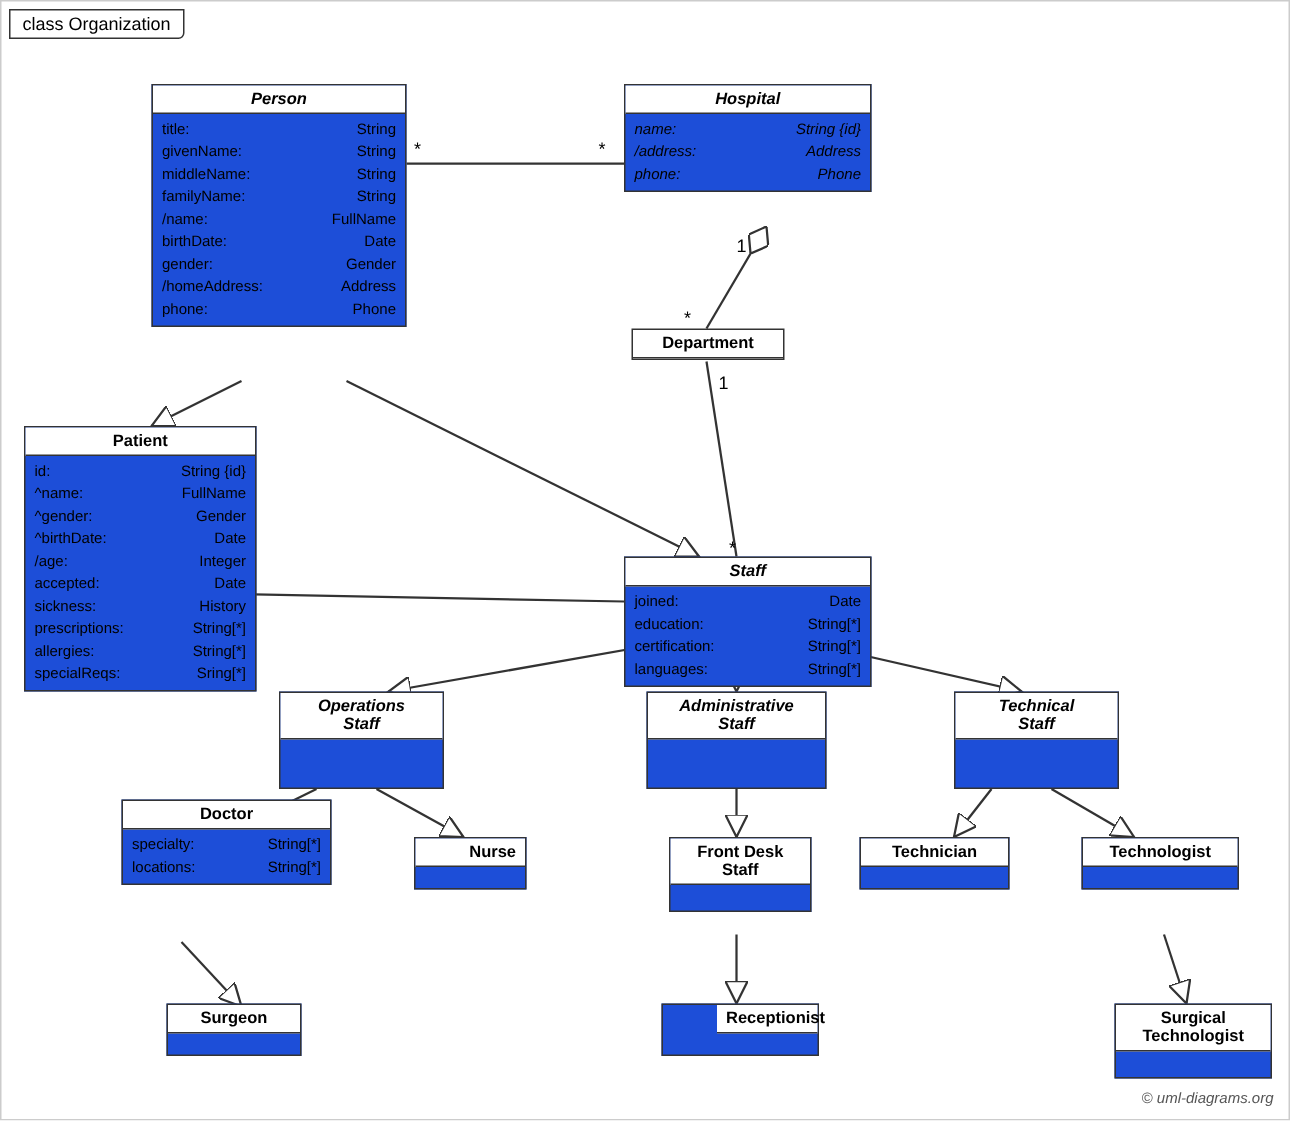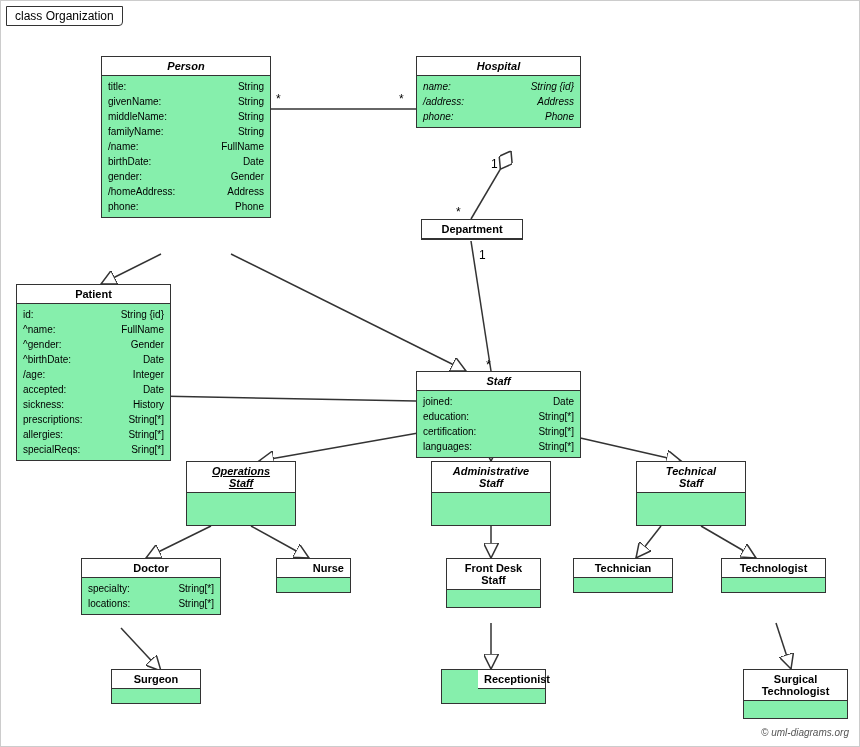--- a/index.html
+++ b/index.html
@@ -26,21 +26,21 @@
       border: 1px solid #333;
       background: #fff;
       padding: 2px 8px;
       font-size: 12px;
       font-weight: normal;
       border-radius: 0 0 4px 0;
     }
     .uml-box {
       position: absolute;
       border: 1.5px solid #333;
-      background: #86efac;
+      background: #1d4ed8;
       text-align: center;
     }
     .uml-box .box-title {
       border-bottom: 1.5px solid #333;
       padding: 3px 6px;
       font-weight: bold;
       background: #fff;
     }
     .uml-box .box-title.italic {
       font-style: italic;
@@ -264,35 +264,35 @@
           <span>String[*]</span>
         </div>
       <div class="attr-row">
           <span>languages:</span>
           <span>String[*]</span>
         </div>
     </div>
   </div>
 
   <div class="uml-box" style="left:185px; top:460px; width:110px; min-height:65px;">
-    <div class="box-title italic" style="white-space:pre-line;text-decoration:underline;">Operations
+    <div class="box-title italic" style="white-space:pre-line;">Operations
 Staff</div>
   </div>
 
   <div class="uml-box" style="left:430px; top:460px; width:120px; min-height:65px;">
     <div class="box-title italic" style="white-space:pre-line;">Administrative
 Staff</div>
   </div>
 
   <div class="uml-box" style="left:635px; top:460px; width:110px; min-height:65px;">
     <div class="box-title italic" style="white-space:pre-line;">Technical
 Staff</div>
   </div>
 
-  <div class="uml-box" style="left:80px; top:557px; width:140px;">
+  <div class="uml-box" style="left:80px; top:532px; width:140px;">
     <div class="box-title">Doctor</div>
     <div class="box-attrs">
       <div class="attr-row">
           <span>specialty:</span>
           <span>String[*]</span>
         </div>
       <div class="attr-row">
           <span>locations:</span>
           <span>String[*]</span>
         </div>

